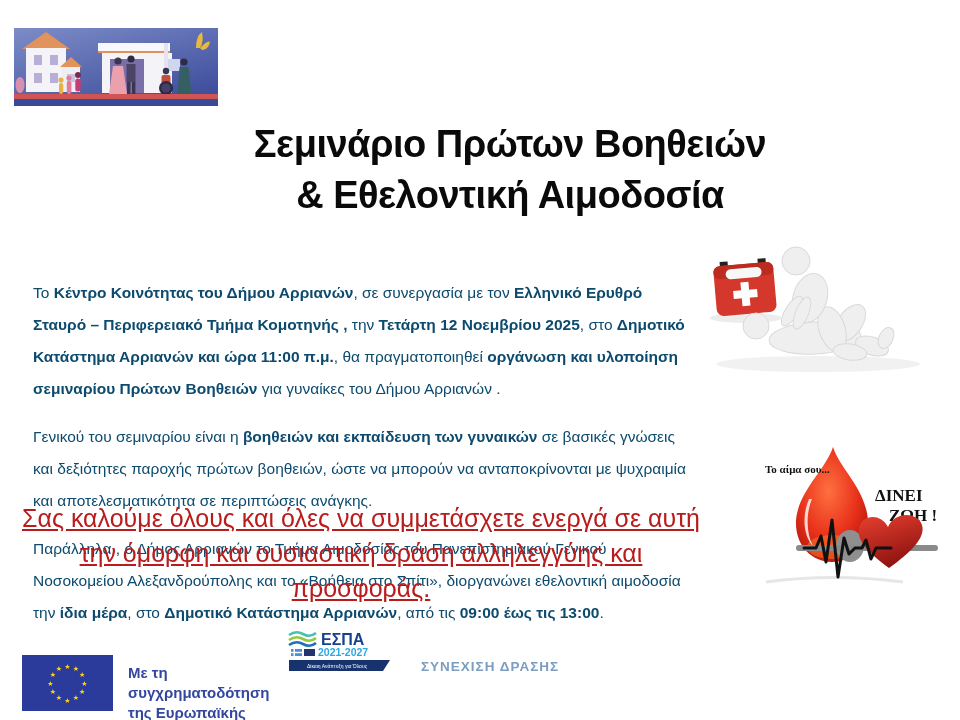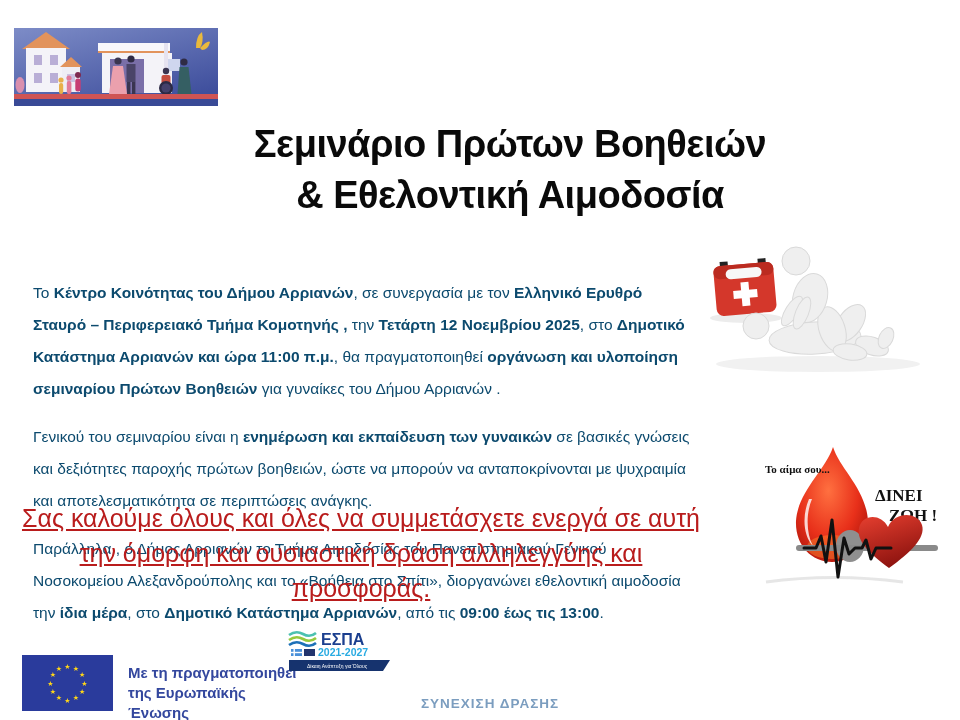--- a/index.html
+++ b/index.html
@@ -39,21 +39,21 @@
     left:128px; top:663px; width:170px;
     font-size:15px; font-weight:bold; color:#33479e; line-height:20px;
   }
 
   .espa-logo { left:286px; top:627px; width:112px; height:52px; }
   .espa-logo svg { width:100%; height:100%; display:block; }
 
   .continuation-text {
     left:421px; top:658px; width:230px;
     font-size:13.5px; font-weight:bold; color:#7b9dbf;
-    line-height:17.5px; letter-spacing:1px;margin-top:37px;
+    line-height:17.5px; letter-spacing:1px;
   }
 </style>
 </head>
 <body>
 
 <div class="abs community-logo">
   <svg viewBox="0 0 204 78">
     <defs>
       <linearGradient id="sky" x1="0" y1="0" x2="0.7" y2="1">
         <stop offset="0" stop-color="#7d8cc7"></stop>
@@ -116,21 +116,21 @@
   </svg>
 </div>
 
 <div class="abs title-block">
   <div>Σεμινάριο Πρώτων Βοηθειών</div>
   <div>&amp; Εθελοντική Αιμοδοσία</div>
 </div>
 
 <div class="abs content">
   <p><span>Το </span><span style="font-weight: bold;">Κέντρο Κοινότητας του Δήμου Αρριανών</span><span>, σε συνεργασία με τον </span><span style="font-weight: bold;">Ελληνικό Ερυθρό Σταυρό – Περιφερειακό Τμήμα Κομοτηνής ,</span><span> την </span><span style="font-weight: bold;">Τετάρτη 12 Νοεμβρίου 2025</span><span>, στο </span><span style="font-weight: bold;">Δημοτικό Κατάστημα Αρριανών και ώρα 11:00 π.μ.</span><span>, θα πραγματοποιηθεί </span><span style="font-weight: bold;">οργάνωση και υλοποίηση σεμιναρίου Πρώτων Βοηθειών</span><span> για γυναίκες του Δήμου Αρριανών .</span></p>
-  <p><span>Γενικού του σεμιναρίου είναι η </span><span style="font-weight: bold;">ενημέρωση και εκπαίδευση των γυναικών</span><span> σε βασικές γνώσεις και δεξιότητες παροχής πρώτων βοηθειών, ώστε να μπορούν να ανταποκρίνονται με ψυχραιμία και αποτελεσματικότητα σε περιπτώσεις ανάγκης.</span></p>
+  <p><span>Γενικού του σεμιναρίου είναι η </span><span style="font-weight: bold;">βοηθειών και εκπαίδευση των γυναικών</span><span> σε βασικές γνώσεις και δεξιότητες παροχής πρώτων βοηθειών, ώστε να μπορούν να ανταποκρίνονται με ψυχραιμία και αποτελεσματικότητα σε περιπτώσεις ανάγκης.</span></p>
   <p><span>Παράλληλα , ο Δήμος Αρριανών το Τμήμα Αιμοδοσίας του Πανεπιστημιακού Γενικού Νοσοκομείου Αλεξανδρούπολης και το «Βοήθεια στο Σπίτι», διοργανώνει εθελοντική αιμοδοσία την </span><span style="font-weight: bold;">ίδια μέρα</span><span>, στο </span><span style="font-weight: bold;">Δημοτικό Κατάστημα Αρριανών</span><span>, από τις </span><span style="font-weight: bold;">09:00 έως τις 13:00</span><span>.</span></p>
 </div>
 
 <div class="abs closing">Σας καλούμε όλους και όλες να συμμετάσχετε ενεργά σε αυτή την όμορφη και ουσιαστική δράση αλληλεγγύης και προσφοράς.</div>
 
 <div class="abs firstaid-illustration">
   <svg viewBox="0 0 258 150">
     <ellipse cx="118" cy="138" rx="102" ry="8" fill="#f1f1f1"></ellipse>
     <ellipse cx="46" cy="92" rx="36" ry="5" fill="#ececec"></ellipse>
 
@@ -209,21 +209,21 @@
       <text x="37" y="42.7" dominant-baseline="central">★</text>
       <text x="30.8" y="36.5" dominant-baseline="central">★</text>
       <text x="28.5" y="28" dominant-baseline="central">★</text>
       <text x="30.8" y="19.5" dominant-baseline="central">★</text>
       <text x="37" y="13.3" dominant-baseline="central">★</text>
     </g>
   </svg>
 </div>
 
 <div class="abs eu-funding-text">
-  <div>Με τη πραγματοποιηθεί</div>
+  <div>Με τη συγχρηματοδότηση</div>
   <div>της Ευρωπαϊκής Ένωσης</div>
 </div>
 
 <div class="abs espa-logo">
   <svg viewBox="0 0 112 52">
     <g fill="none" stroke-width="2.6">
       <path d="M3 8 q 7 -5 14 -1 t 13 -1" stroke="#4cc1b0"></path>
       <path d="M3 13 q 7 -5 14 -1 t 13 -1" stroke="#96c93d"></path>
       <path d="M3 18 q 7 -5 14 -1 t 13 -1" stroke="#1d71b8"></path>
     </g>

